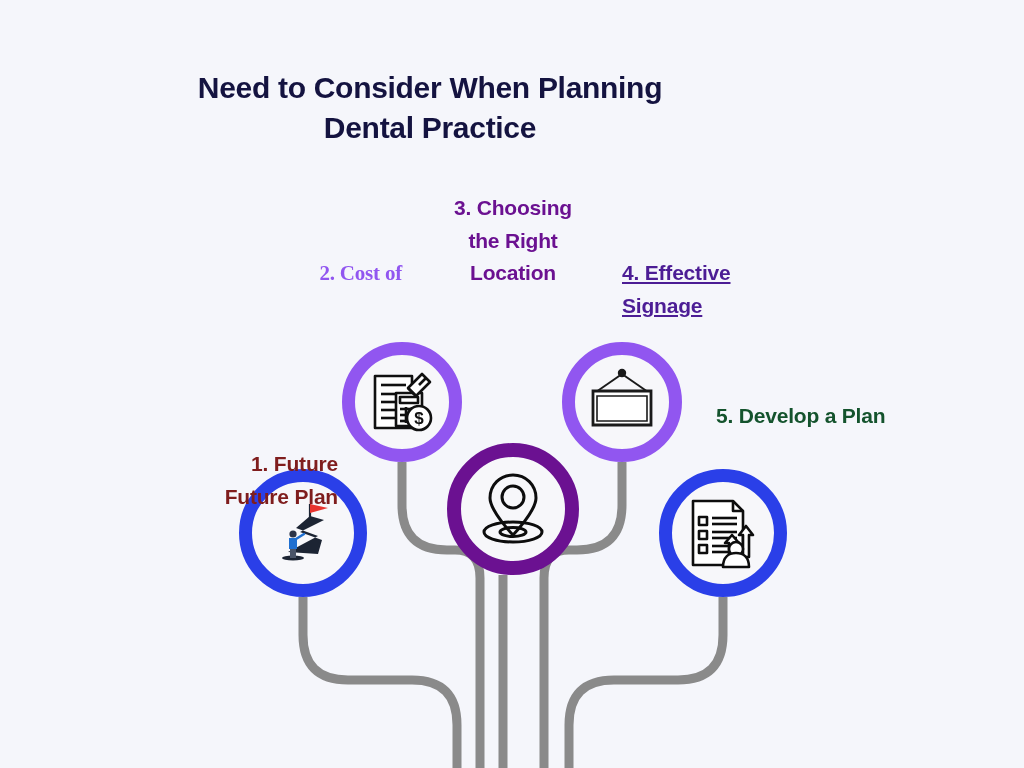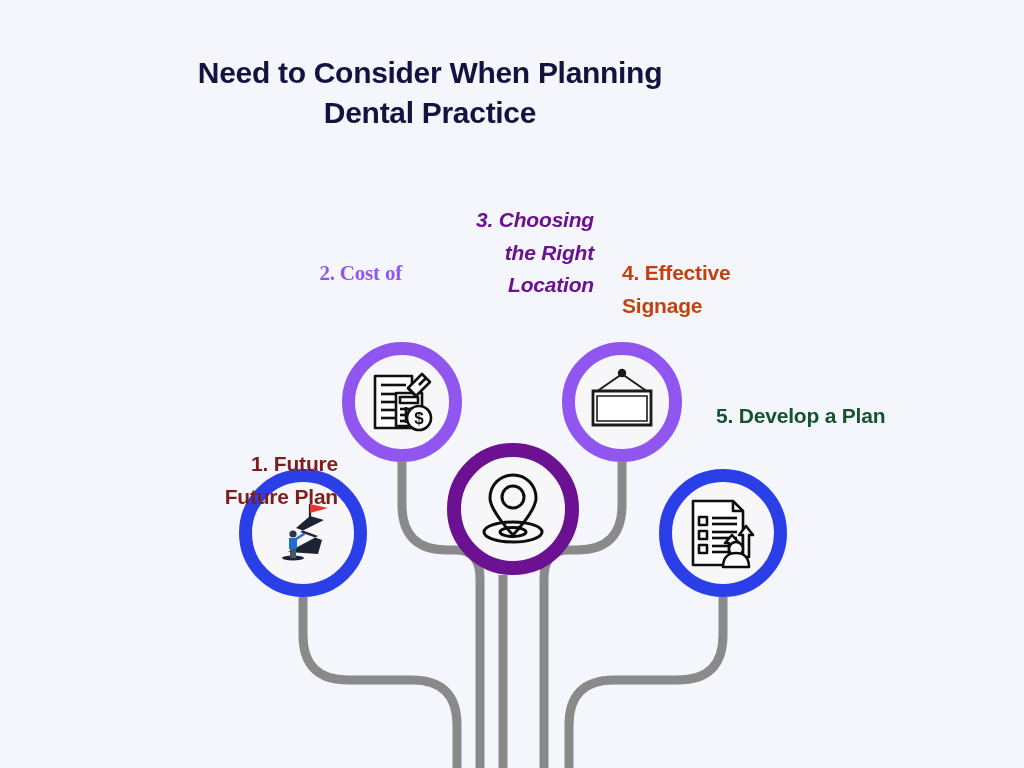--- a/index.html
+++ b/index.html
@@ -14,21 +14,21 @@
     height: 768px;
     background: #f5f6fb;
     overflow: hidden;
     font-family: "Liberation Sans", sans-serif;
   }
 
   
   #title {
     position: absolute;
     left: 0;
-    top: 53px;
+    top: 68px;
     width: 860px;
     text-align: center;
     font-size: 30px;
     font-weight: bold;
     line-height: 1.34;
     letter-spacing: -0.3px;
     color: #141340;
   }
   #title .ln { display: block; }
 
@@ -58,21 +58,21 @@
     position: absolute;
     font-size: 21px;
     font-weight: bold;
     line-height: 1.55;
     letter-spacing: -0.2px;
   }
   .label .ln { display: block; }
 
   #label-1 { left: 118px;  top: 400px; width: 220px; text-align: right; }
   #label-2 { left: 208px;  top: 257px; width: 194px; text-align: right; }
-  #label-3 { left: 432px;  top: 204px; width: 162px; text-align: right; font-style: italic; }
+  #label-3 { left: 432px;  top: 192px; width: 162px; text-align: center; }
   #label-4 { left: 622px;  top: 257px; width: 200px; text-align: left; }
   #label-5 { left: 716px;  top: 400px; width: 250px; text-align: left; }
 </style>
 </head>
 <body>
 
 <div id="canvas">
 
   <div id="title">
     <span class="ln">Need to Consider When Planning</span>
@@ -207,21 +207,21 @@
   <div class="label" id="label-2" style="color:#9156f0;font-family:Liberation Serif, serif;">
     <span class="ln">2. Cost of</span>
   </div>
 
   <div class="label" id="label-3" style="color:#6b1191;">
     <span class="ln">3. Choosing</span>
     <span class="ln">the Right</span>
     <span class="ln">Location</span>
   </div>
 
-  <div class="label" id="label-4" style="color:#c2410c;">
+  <div class="label" id="label-4" style="color:#4c1d95;text-decoration:underline;">
     <span class="ln">4. Effective</span>
     <span class="ln">Signage</span>
   </div>
 
   <div class="label" id="label-5" style="color:#14532d;">
     <span class="ln">5. Develop a Plan</span>
   </div>
 
 </div>
 

